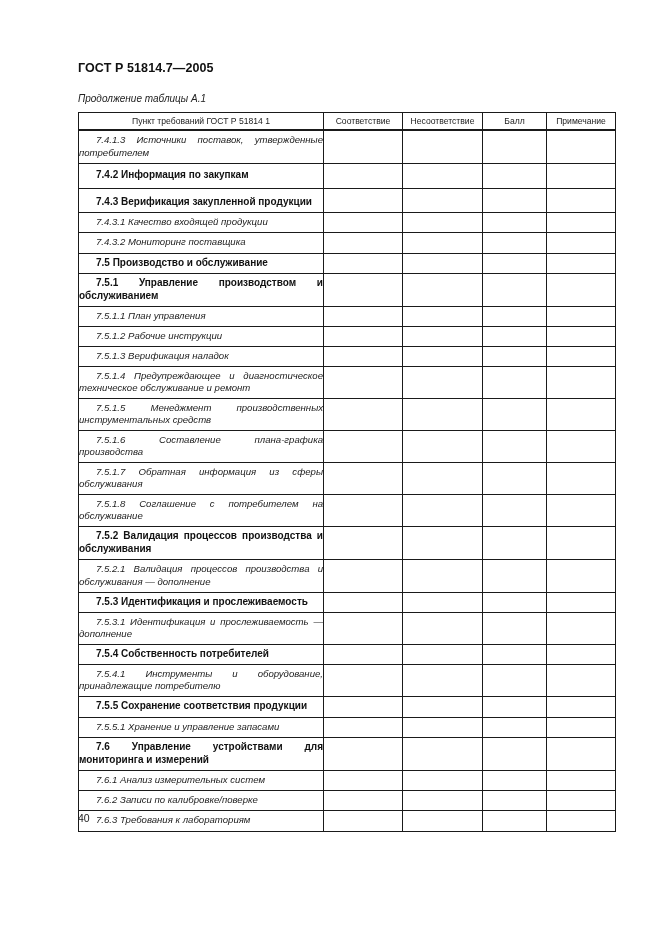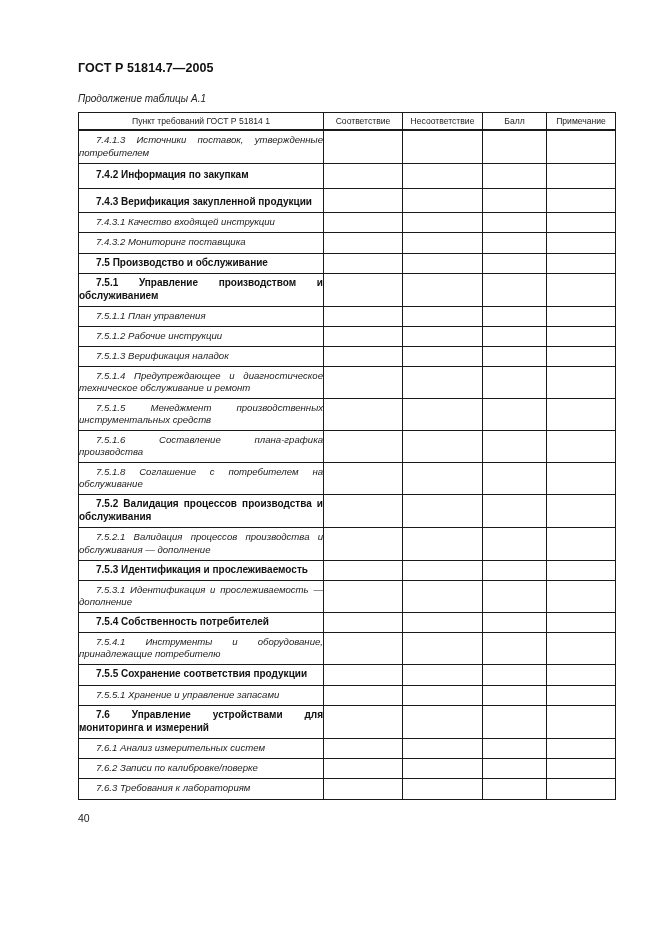--- a/index.html
+++ b/index.html
@@ -140,21 +140,21 @@
         <td class="item head bottom">
           <span class="txt">7.4.3 Верификация закупленной продукции</span>
         </td>
         <td class="cell"></td>
         <td class="cell"></td>
         <td class="cell"></td>
         <td class="cell"></td>
       </tr>
       <tr style="height: 20px;">
         <td class="item sub">
-          <span class="txt">7.4.3.1 Качество входящей инструкции</span>
+          <span class="txt">7.4.3.1 Качество входящей продукции</span>
         </td>
         <td class="cell"></td>
         <td class="cell"></td>
         <td class="cell"></td>
         <td class="cell"></td>
       </tr>
       <tr style="height: 21px;">
         <td class="item sub">
           <span class="txt">7.4.3.2 Мониторинг поставщика</span>
         </td>
@@ -222,20 +222,29 @@
           <span class="txt">7.5.1.5 Менеджмент производственных инструментальных средств</span>
         </td>
         <td class="cell"></td>
         <td class="cell"></td>
         <td class="cell"></td>
         <td class="cell"></td>
       </tr>
       <tr style="height: 32px; padding-left: 46px;">
         <td class="item sub">
           <span class="txt">7.5.1.6 Составление плана-графика производства</span>
+        </td>
+        <td class="cell"></td>
+        <td class="cell"></td>
+        <td class="cell"></td>
+        <td class="cell"></td>
+      </tr>
+      <tr style="height: 32px;">
+        <td class="item sub">
+          <span class="txt">7.5.1.7 Обратная информация из сферы обслуживания</span>
         </td>
         <td class="cell"></td>
         <td class="cell"></td>
         <td class="cell"></td>
         <td class="cell"></td>
       </tr>
       <tr style="height: 32px;">
         <td class="item sub">
           <span class="txt">7.5.1.8 Соглашение с потребителем на обслуживание</span>
         </td>

